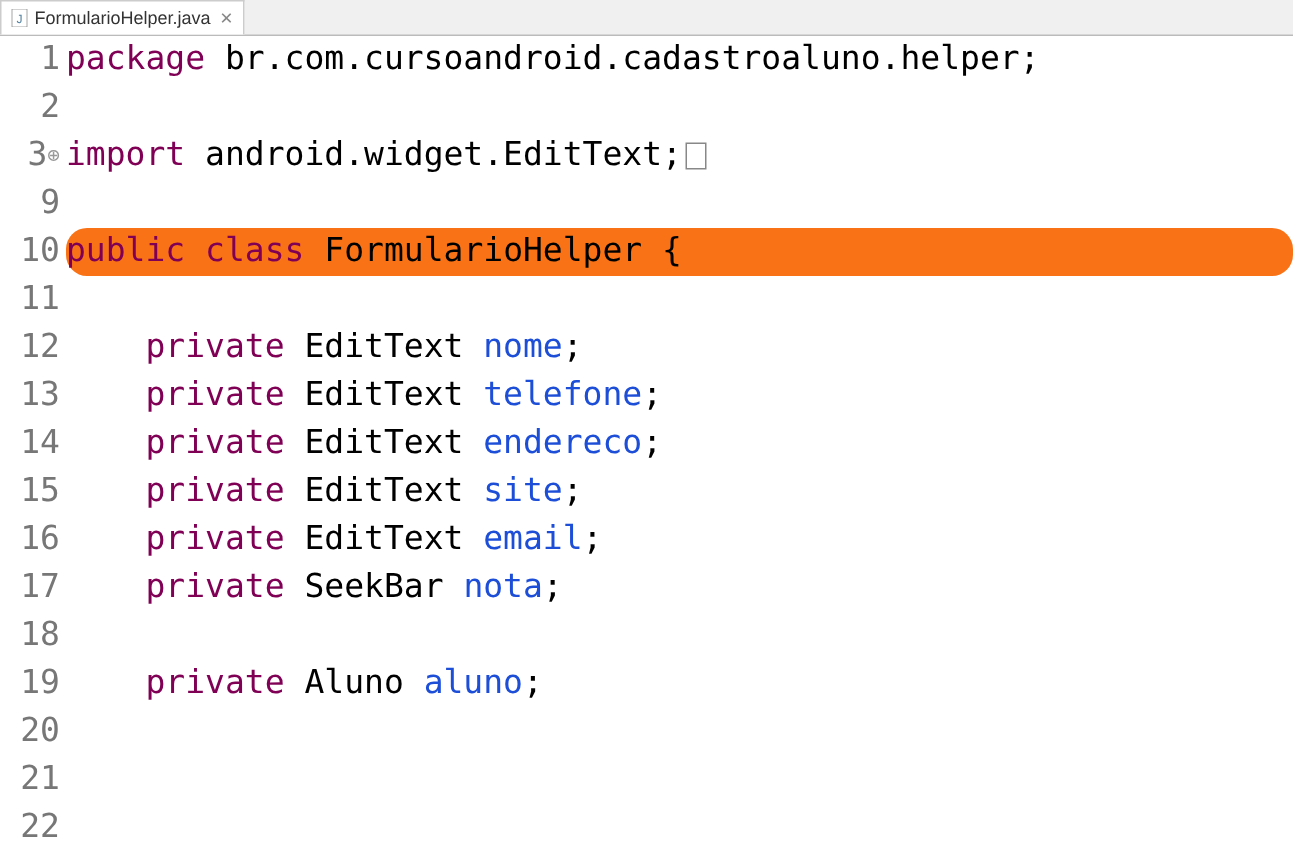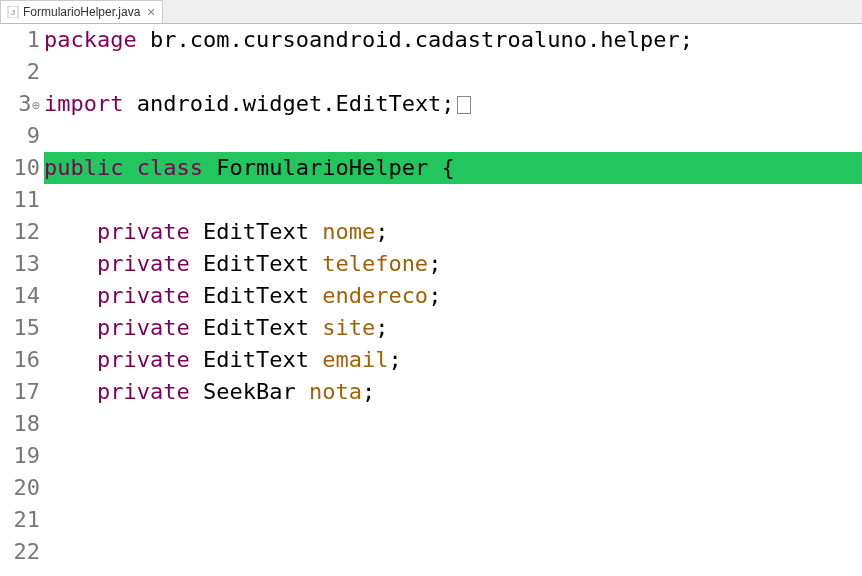--- a/index.html
+++ b/index.html
@@ -60,29 +60,30 @@
     .code-area {
       flex: 1;
       padding-left: 2px;
     }
     .line {
       height: 32px;
       line-height: 32px;
       white-space: pre;
     }
     .line.highlight {
-      background: #22c55e;
+      background: #f97316;
+      border-radius: 14px;
     }
     .ln {
       height: 32px;
       line-height: 32px;
       font-size: 22px;
     }
     .kw { color: #7f0055; font-weight: normal; }
-    .field { color: #a16207; }
+    .field { color: #1d4ed8; }
     .comment { color: #3f7f5f; }
     .txt { color: #000000; }
     .fold-marker {
       display: inline-block;
       font-size: 14px;
       color: #999;
       vertical-align: middle;
       line-height: 32px;
     }
     .collapse-box {
@@ -137,15 +138,16 @@
     <div class="line"></div>
     <div class="line highlight"><span class="kw">public</span><span class="txt"> </span><span class="kw">class</span><span class="txt"> FormularioHelper {</span></div>
     <div class="line"></div>
     <div class="line"><span class="txt">    </span><span class="kw">private</span><span class="txt"> EditText </span><span class="field">nome</span><span class="txt">;</span></div>
     <div class="line"><span class="txt">    </span><span class="kw">private</span><span class="txt"> EditText </span><span class="field">telefone</span><span class="txt">;</span></div>
     <div class="line"><span class="txt">    </span><span class="kw">private</span><span class="txt"> EditText </span><span class="field">endereco</span><span class="txt">;</span></div>
     <div class="line"><span class="txt">    </span><span class="kw">private</span><span class="txt"> EditText </span><span class="field">site</span><span class="txt">;</span></div>
     <div class="line"><span class="txt">    </span><span class="kw">private</span><span class="txt"> EditText </span><span class="field">email</span><span class="txt">;</span></div>
     <div class="line"><span class="txt">    </span><span class="kw">private</span><span class="txt"> SeekBar </span><span class="field">nota</span><span class="txt">;</span></div>
     <div class="line"></div>
+    <div class="line"><span class="txt">    </span><span class="kw">private</span><span class="txt"> Aluno </span><span class="field">aluno</span><span class="txt">;</span></div>
     <div class="line"></div>
   </div>
 </div>
 
 </body></html>

